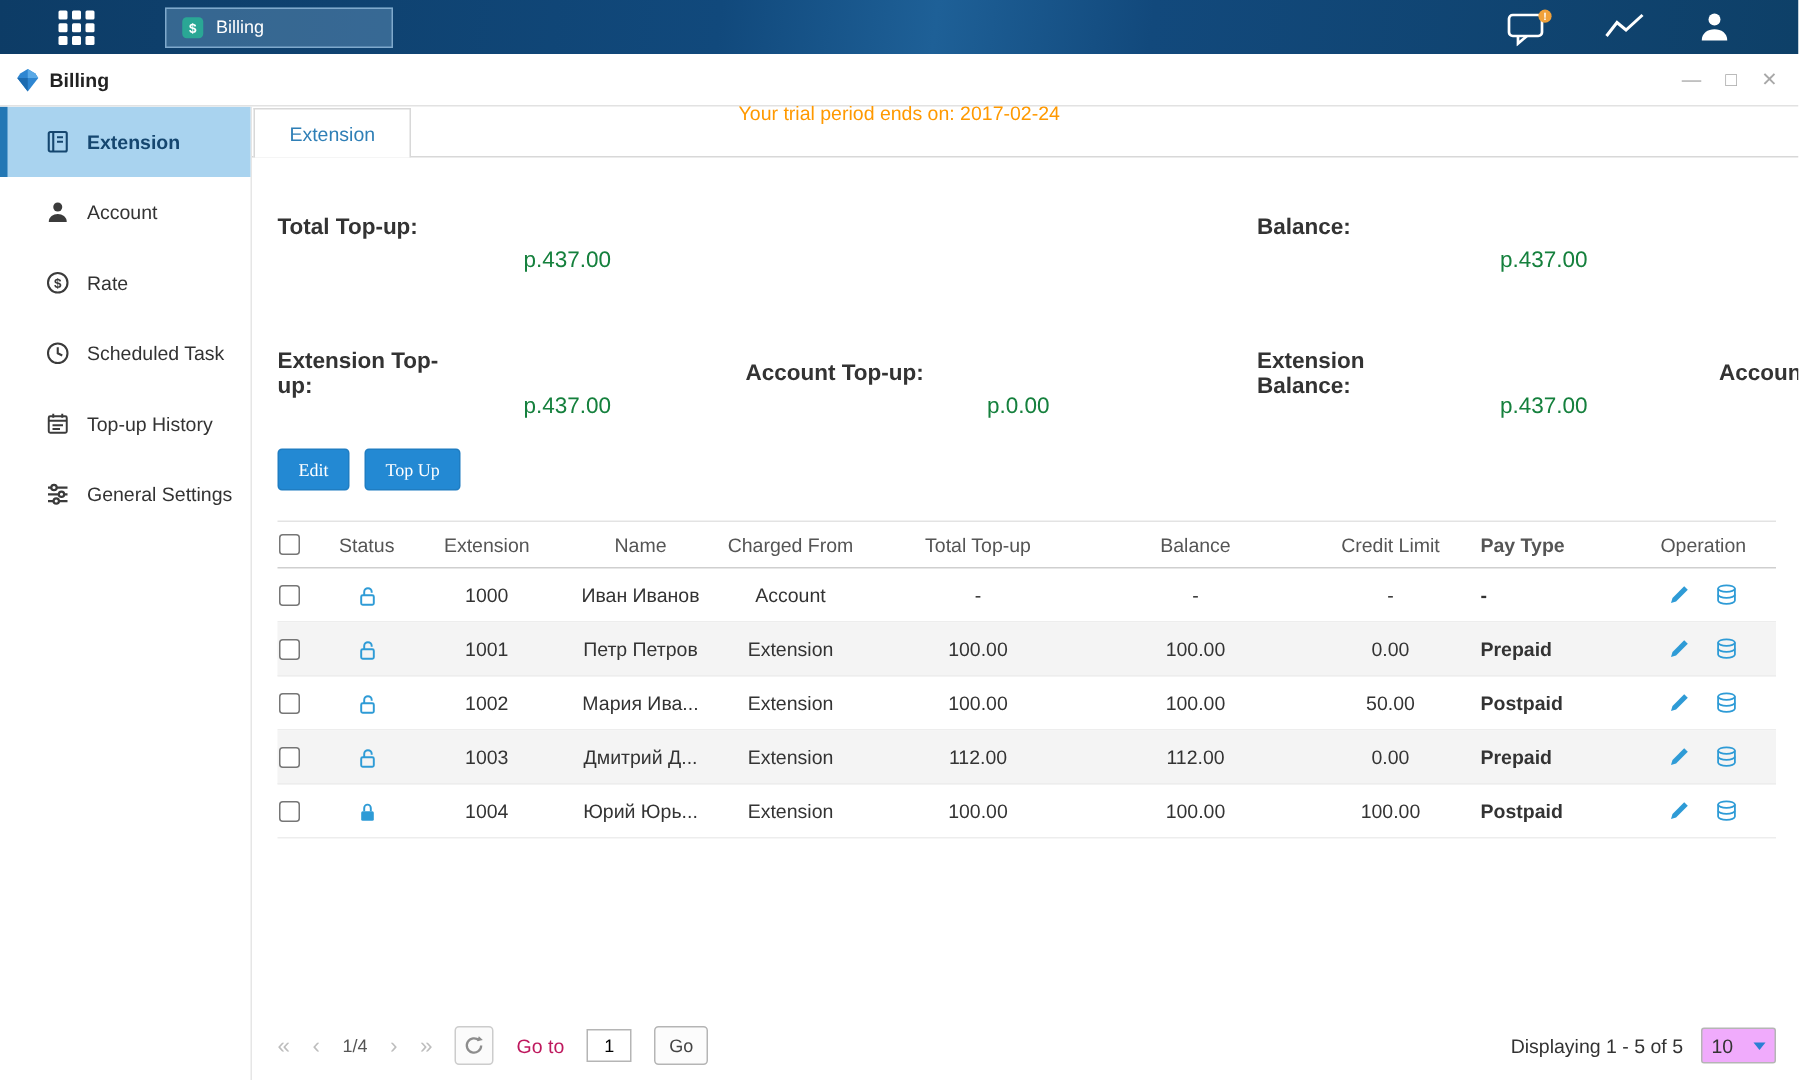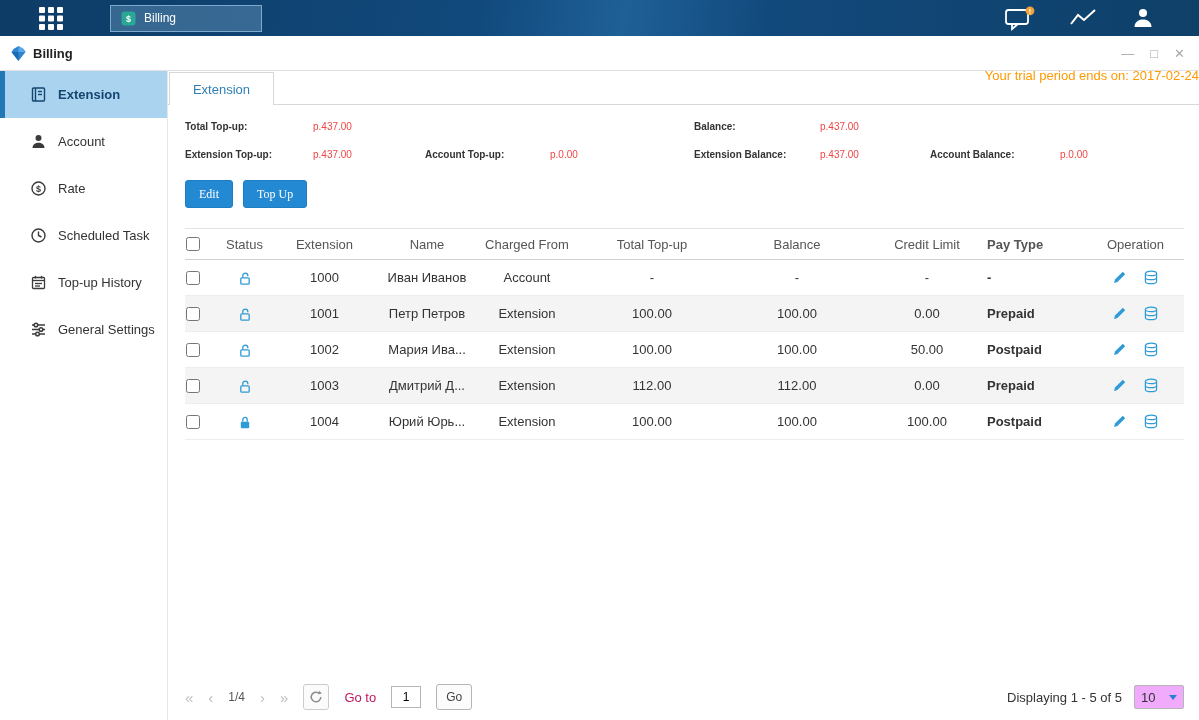--- a/index.html
+++ b/index.html
@@ -18,21 +18,21 @@
     display:flex; align-items:center; gap:8px; padding:0 10px;
     background:rgba(120,168,205,0.38); border:1px solid #7fa9cc;
     color:#fff; font-size:12px; cursor:pointer;
   }
   .topbar-right { margin-left:auto; margin-right:44px; display:flex; align-items:center; gap:34px; }
   .topbar-right > div { display:flex; cursor:pointer; }
 
   
   .titlebar { height:34px; border-bottom:1px solid #e2e2e2; display:flex; align-items:center; position:relative; background:#fff; }
   .titlebar-left { display:flex; align-items:center; gap:6px; margin-left:10px; font-weight:bold; font-size:13px; color:#222; }
-  .trial { position:absolute; left:0; right:0; text-align:right; color:#ff9900; font-size:13px; pointer-events:none;margin-top:44px; }
+  .trial { position:absolute; left:0; right:0; text-align:center; color:#ff9900; font-size:13px; pointer-events:none;margin-top:44px; }
   .win-controls { margin-left:auto; display:flex; gap:16px; margin-right:14px; color:#a8a8a8; font-size:13px; z-index:1; }
   .win-controls span { cursor:pointer; }
 
   
   .layout { display:flex; height:649px; }
   .sidebar { width:168px; box-sizing:border-box; border-right:1px solid #e6e6e6; background:#fff; flex:0 0 auto; }
   .side-item {
     height:47px; display:flex; align-items:center; gap:11px; padding-left:25px;
     color:#333; cursor:pointer; border-left:5px solid transparent; box-sizing:border-box; font-size:13px;
   }
@@ -45,24 +45,24 @@
   .tab {
     position:absolute; left:1px; top:1px; height:33px; width:105px; box-sizing:border-box;
     background:#fff; border:1px solid #d8d8d8; border-bottom:0;
     display:flex; align-items:center; justify-content:center; color:#2f7fb6; cursor:pointer;
   }
   .content { flex:1; padding:0 15px 0 17px; overflow:hidden; }
 
   
   .summary {
     margin-top:16px; display:grid; row-gap:17px; align-items:center;
-    grid-template-columns:128px 112px 125px 144px 126px 110px 130px 1fr; font-size:10px;
+    grid-template-columns:128px 112px 125px 144px 126px 110px 130px 1fr; font-size:15px;gap:36px;
   }
   .s-label { font-weight:bold; color:#333; }
-  .s-value { color:#ef4444; }
+  .s-value { color:#15803d;margin-top:44px; }
 
   
   .actions { margin-top:20px; display:flex; gap:10px; }
   .btn-primary {
     height:26px; padding:0 13px; background:#2389d3; color:#fff; border:1px solid #1f7dc2;
     border-radius:3px; font-size:12px; display:flex; align-items:center; cursor:pointer;font-family:Liberation Serif, serif;
   }
 
   
   .table { margin-top:20px; }

